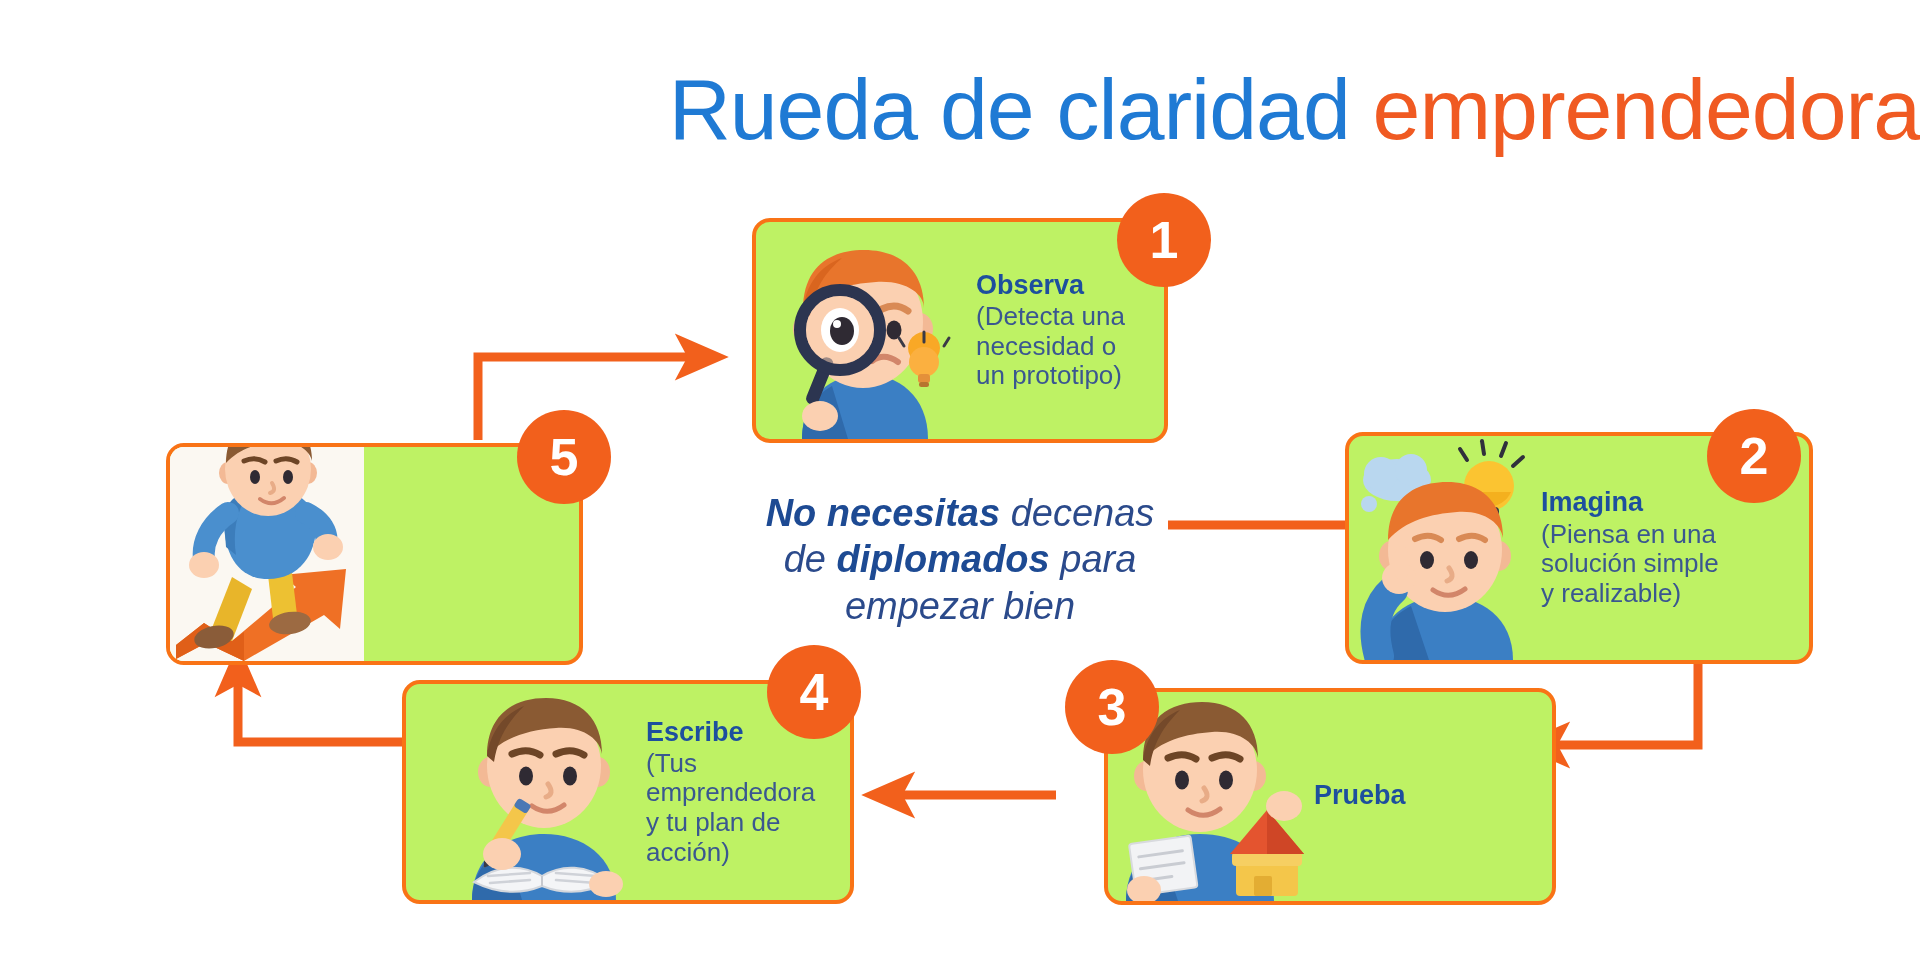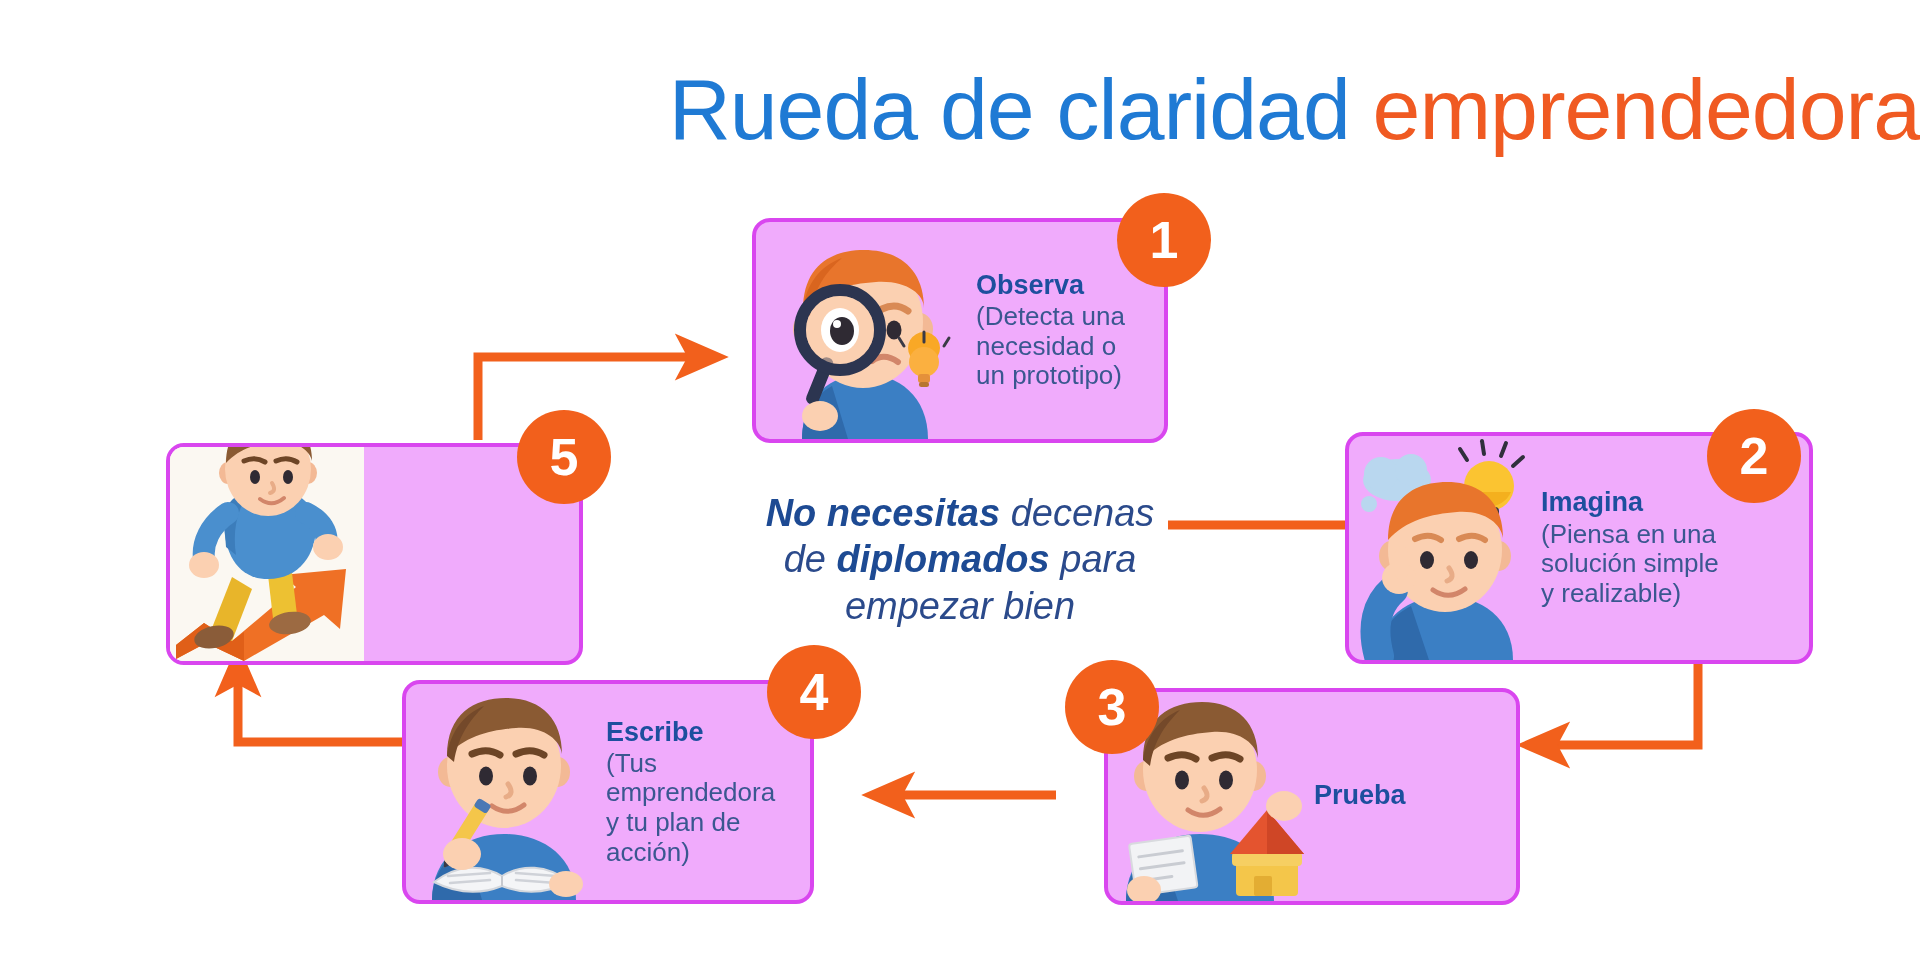--- a/index.html
+++ b/index.html
@@ -42,23 +42,23 @@
     position: absolute;
     left: 0; top: 0;
     width: 1920px; height: 978px;
     pointer-events: none;
   }
 
   
   .card {
     position: absolute;
     box-sizing: border-box;
-    border: 4px solid #d946ef;
+    border: 4px solid #f97316;
     border-radius: 18px;
-    background: #f0abfc;
+    background: #bef264;
     display: flex;
     align-items: center;
     overflow: hidden;
     z-index: 3;
   }
   .card-art {
     flex: 0 0 auto;
     display: flex;
     align-items: flex-end;
     justify-content: center;
@@ -272,21 +272,21 @@
       <div class="card-title">Imagina</div>
       <div class="card-desc">(Piensa en una
 solución simple
 y realizable)</div>
     </div>
   </div>
   <div class="badge" style="left:1707px; top:409px;">
     <span>2</span>
   </div>
 
-  <div class="card" style="left:1104px; top:688px; width:416px; height:217px;">
+  <div class="card" style="left:1104px; top:688px; width:452px; height:217px;">
     <div class="card-art" style="width:200px;">
       <svg width="200" height="207" viewBox="0 0 200 207" aria-hidden="true">
 
         <path d="M18,207 C18,162 52,140 92,140 C132,140 166,162 166,207 Z" fill="#3b7fc4"></path>
         <path d="M18,207 C18,182 32,162 52,152 L70,207 Z" fill="#2f6aab"></path>
 
         <ellipse cx="38" cy="82" rx="12" ry="15" fill="#f3b995"></ellipse>
         <ellipse cx="146" cy="82" rx="12" ry="15" fill="#f3b995"></ellipse>
 
         <ellipse cx="92" cy="76" rx="57" ry="62" fill="#fbd0b1"></ellipse>
@@ -323,21 +323,21 @@
       </svg>
     </div>
     <div class="card-text">
       <div class="card-title">Prueba</div>
     </div>
   </div>
   <div class="badge" style="left:1065px; top:660px;">
     <span>3</span>
   </div>
 
-  <div class="card" style="left:402px; top:680px; width:412px; height:224px;">
+  <div class="card" style="left:402px; top:680px; width:452px; height:224px;padding-left:40px;">
     <div class="card-art" style="width:194px;">
       <svg width="194" height="214" viewBox="0 0 194 214" aria-hidden="true">
 
         <path d="M26,214 C26,170 60,148 98,148 C136,148 170,170 170,214 Z" fill="#3b7fc4"></path>
         <path d="M26,214 C26,190 40,170 60,160 L76,214 Z" fill="#2f6aab"></path>
 
         <ellipse cx="44" cy="86" rx="12" ry="15" fill="#f3b995"></ellipse>
         <ellipse cx="152" cy="86" rx="12" ry="15" fill="#f3b995"></ellipse>
 
         <ellipse cx="98" cy="80" rx="57" ry="62" fill="#fbd0b1"></ellipse>

